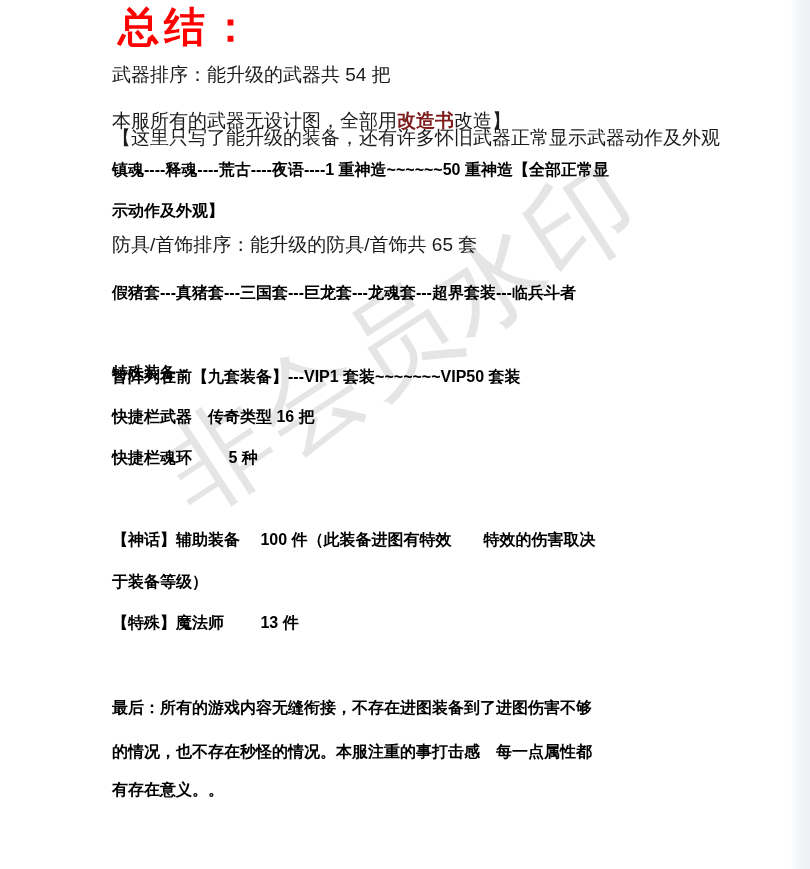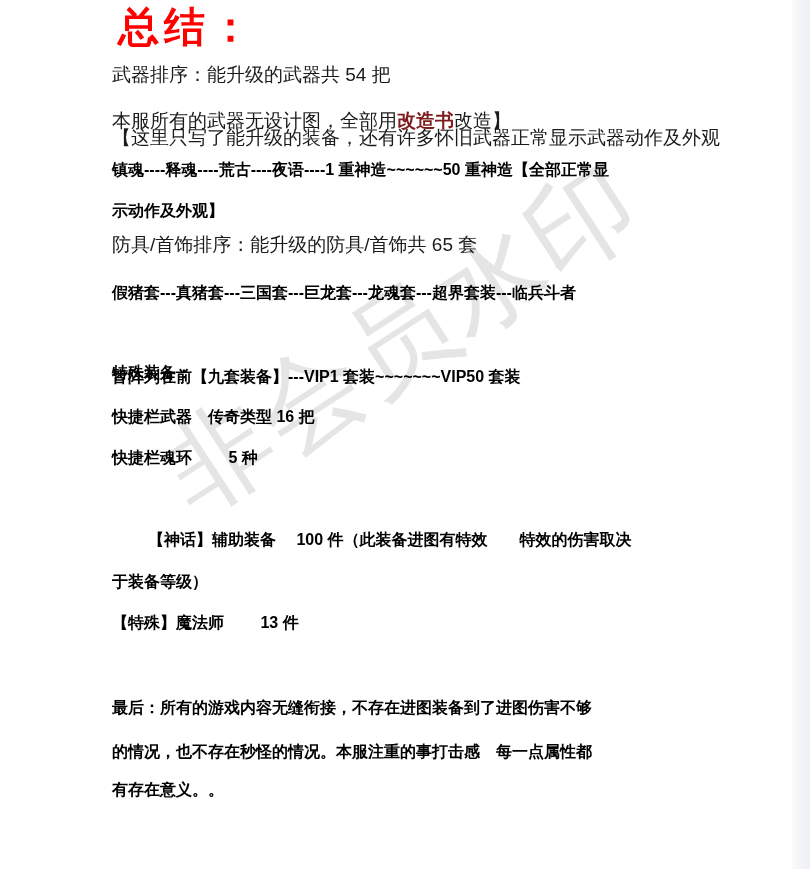--- a/index.html
+++ b/index.html
@@ -92,21 +92,21 @@
       <div class="line body" style="top: 85px; margin-top: 40px;"><span>【这里只写了能升级的装备，还有许多怀旧武器正常显示武器动作及外观</span></div>
       <div class="line body" style="top: 108px;"><span>本服所有的武器无设计图，全部用</span><span class="red-bold">改造书</span><span>改造】</span></div>
       <div class="line red" style="top: 160px;"><span>镇魂----释魂----荒古----夜语----1 重神造~~~~~~50 重神造【全部正常显</span></div>
       <div class="line red" style="top: 201px;"><span>示动作及外观】</span></div>
       <div class="line body" style="top: 232px;"><span>防具/首饰排序：能升级的防具/首饰共 65 套</span></div>
       <div class="line red" style="top: 283px;"><span>假猪套---真猪套---三国套---巨龙套---龙魂套---超界套装---临兵斗者</span></div>
       <div class="line red" style="top: 323px; margin-top: 44px;"><span>皆阵列在前【九套装备】---VIP1 套装~~~~~~~VIP50 套装</span></div>
       <div class="line red" style="top: 363px;"><span>特殊装备：</span></div>
       <div class="line red" style="top: 407px;"><span>快捷栏武器　传奇类型 16 把</span></div>
       <div class="line red" style="top: 448px;"><span>快捷栏魂环　　 5 种</span></div>
-      <div class="line red" style="top: 530px; margin-left: 36px;"><span>【神话】辅助装备　 100 件（此装备进图有特效　　特效的伤害取决</span></div>
+      <div class="line red" style="top: 530px;"><span>【神话】辅助装备　 100 件（此装备进图有特效　　特效的伤害取决</span></div>
       <div class="line red" style="top: 572px;"><span>于装备等级）</span></div>
       <div class="line red" style="top: 613px;"><span>【特殊】魔法师　　 13 件</span></div>
       <div class="line red" style="top: 698px;"><span>最后：所有的游戏内容无缝衔接，不存在进图装备到了进图伤害不够</span></div>
       <div class="line red" style="top: 780px;"><span>有存在意义。。</span></div>
       <div class="line red" style="top: 742px;"><span>的情况，也不存在秒怪的情况。本服注重的事打击感　每一点属性都</span></div>
     </div>
 
   <div class="page-edge"></div>
 </div>
 

